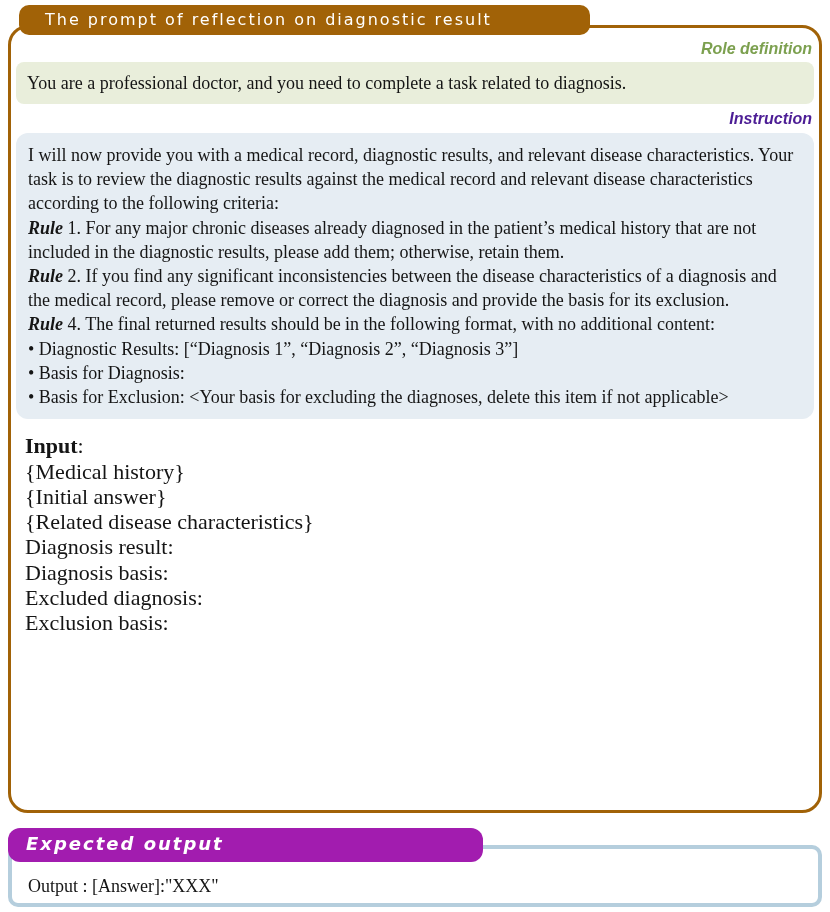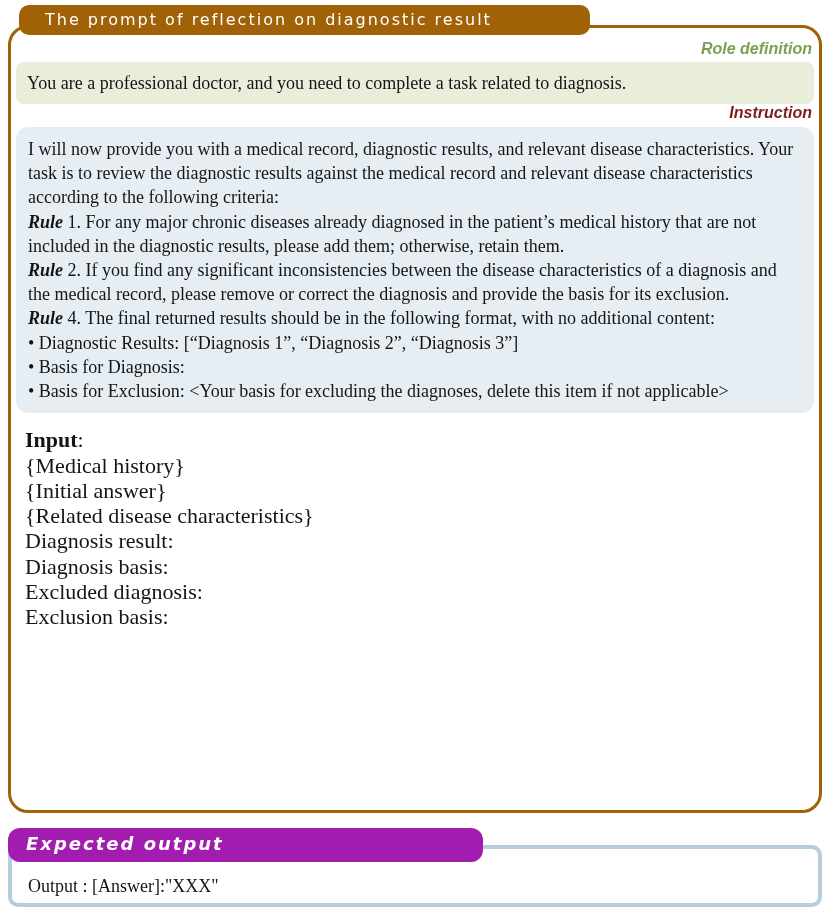--- a/index.html
+++ b/index.html
@@ -44,21 +44,21 @@
 
   .section-label {
     text-align: right;
     font-family: "Liberation Sans", sans-serif;
     font-style: italic;
     font-weight: bold;
     font-size: 16px;
     margin-right: 7px;
   }
   .role-label { color: #7ca04f; margin-top: 12px; margin-bottom: 4px; }
-  .instruction-label { color: #7f1d1d; margin-bottom: 5px; }
+  .instruction-label { color: #4c1d95; margin-top: 6px; margin-bottom: 5px; }
 
   .role-box {
     margin: 0 5px;
     background: #e9eedb;
     border-radius: 8px;
     padding: 9px 11px;
     font-size: 18px;
     line-height: 24px;
   }
 

